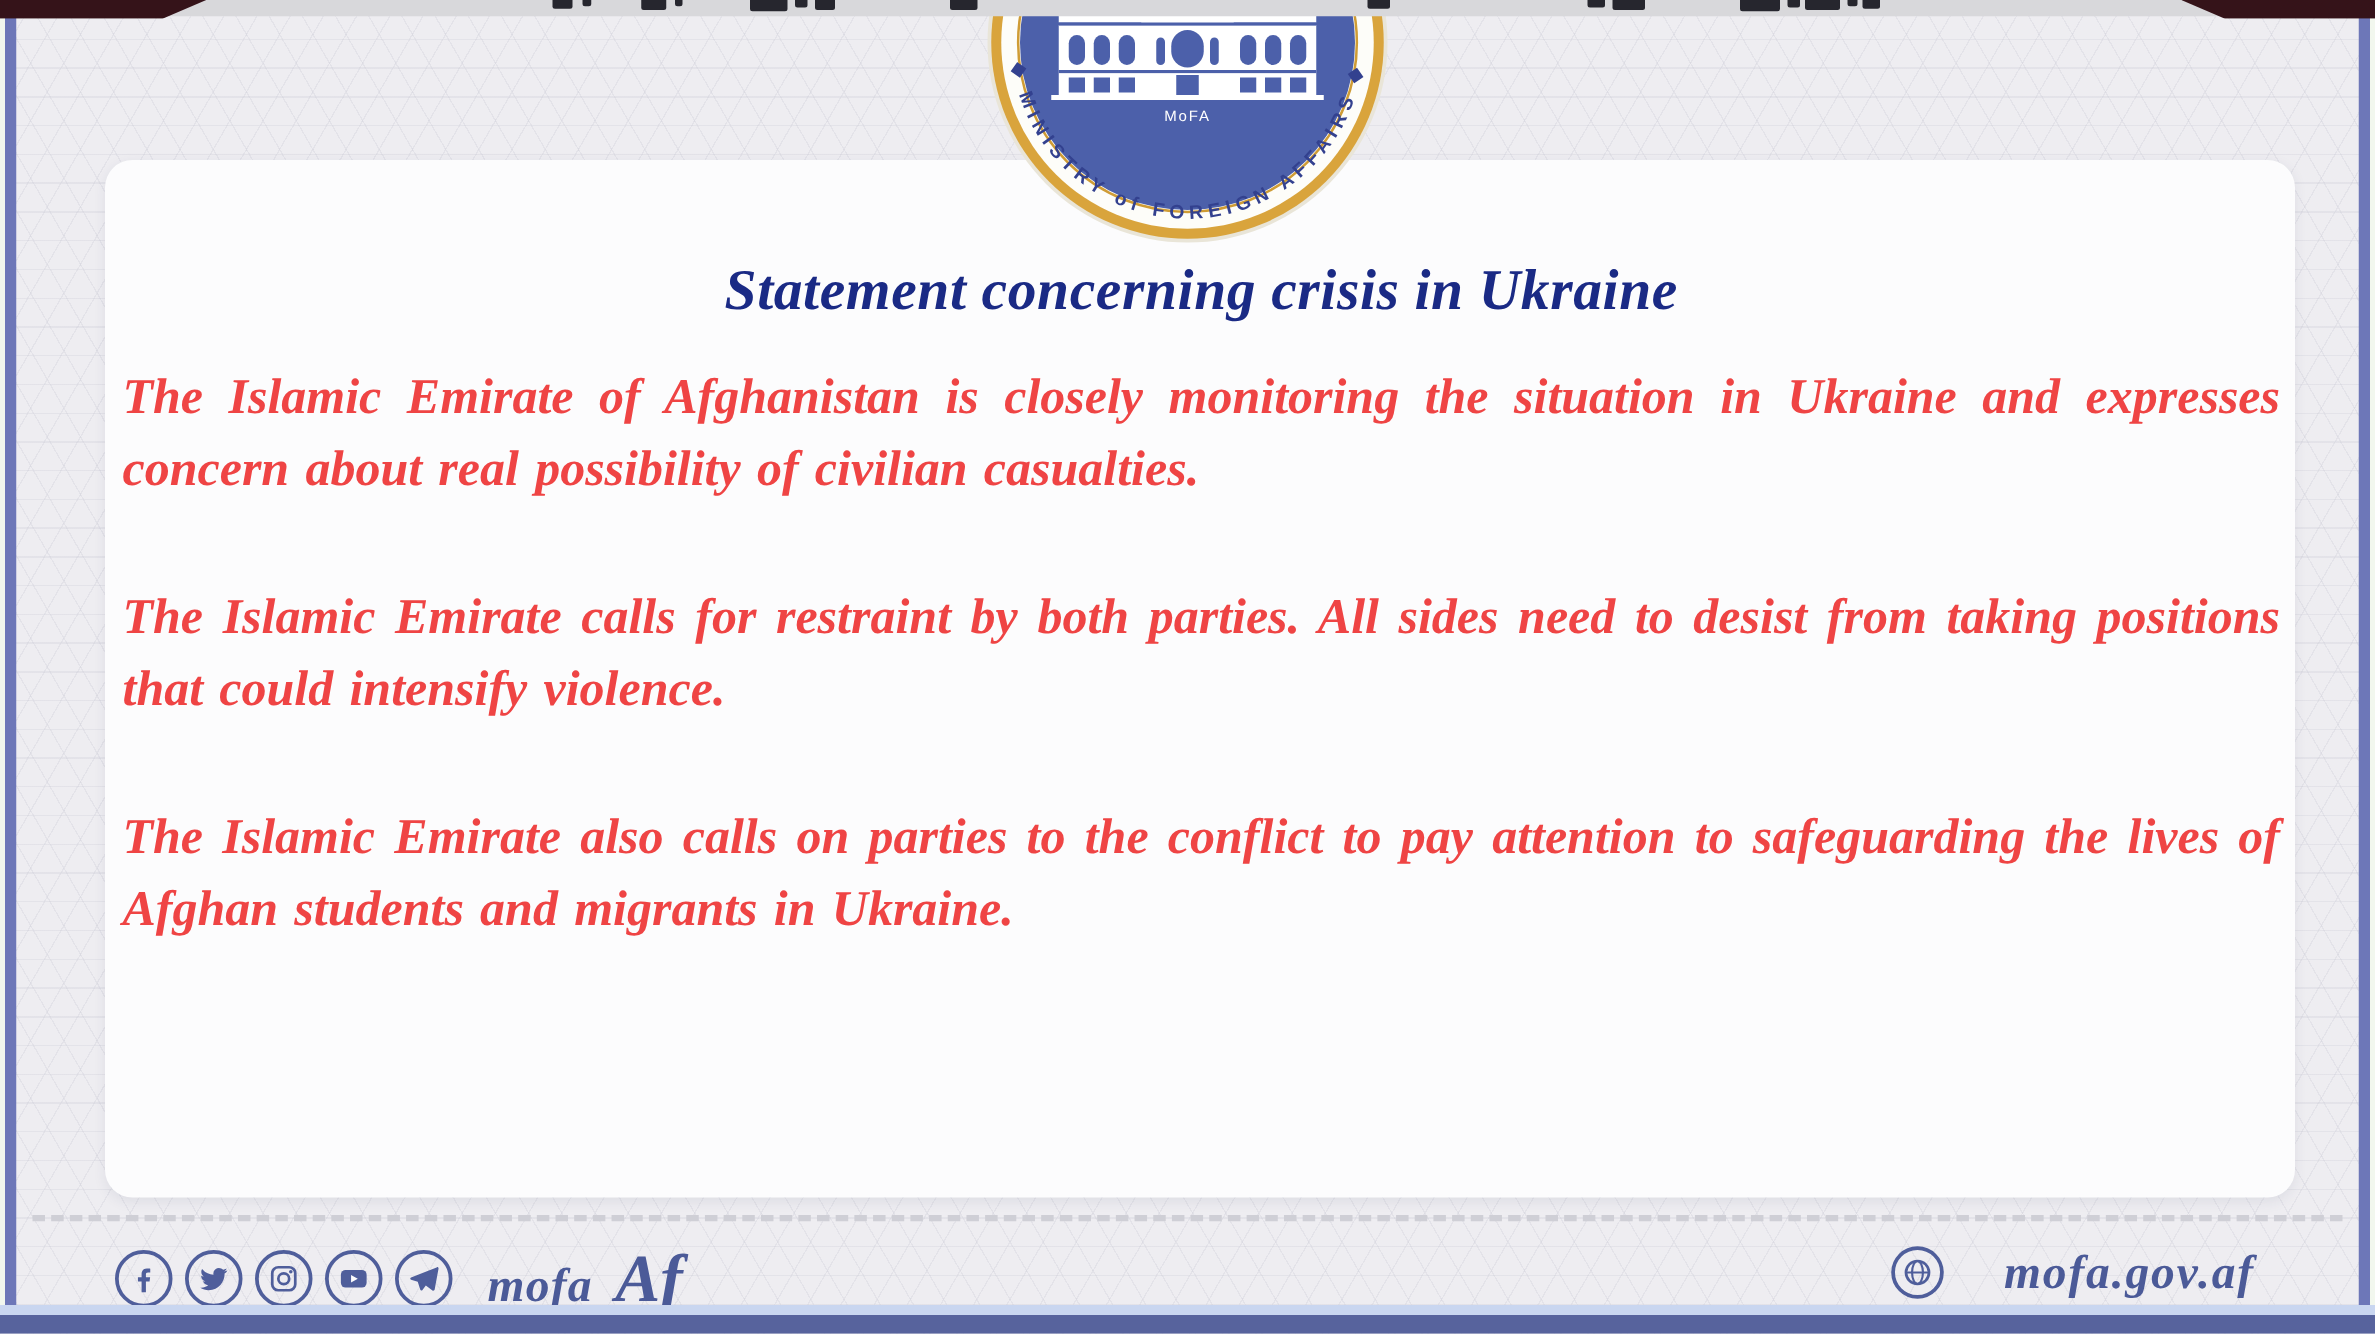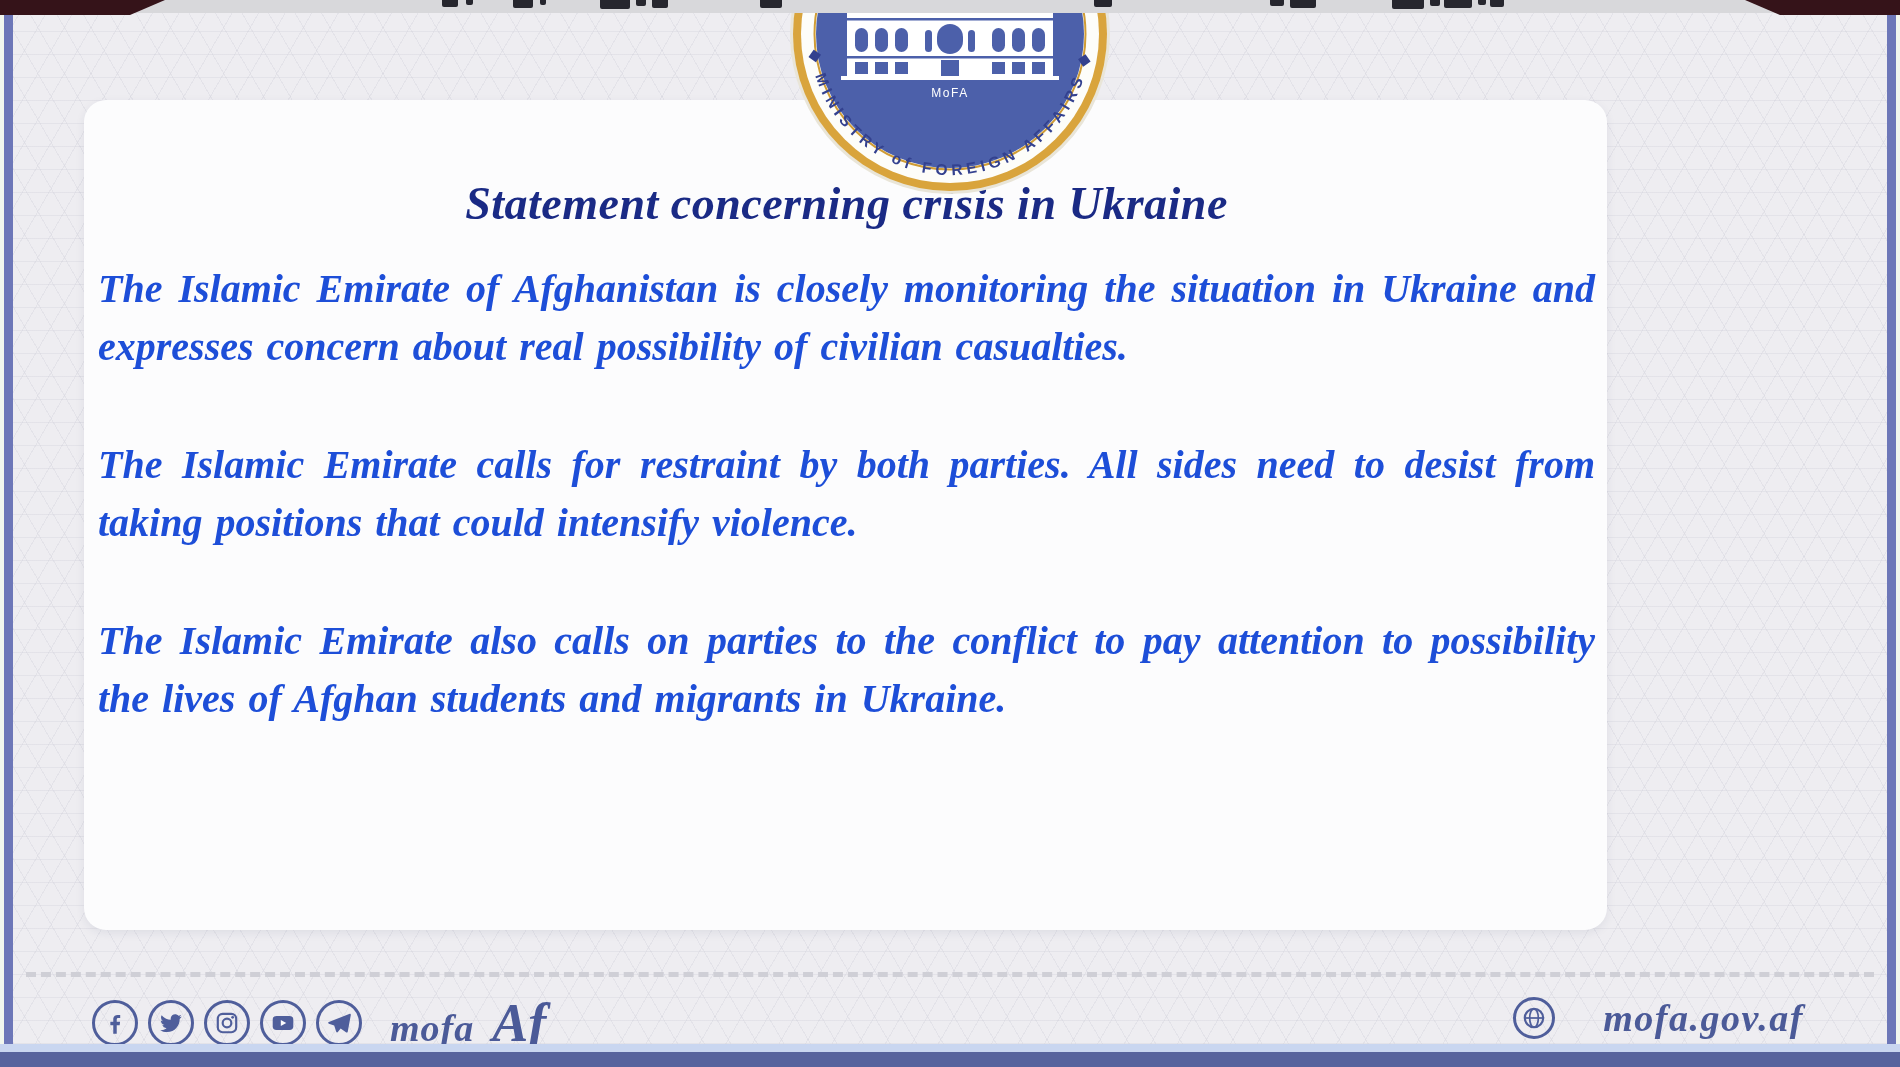--- a/index.html
+++ b/index.html
@@ -22,34 +22,34 @@
   .bottom-band{position:absolute;left:0;right:0;bottom:0;height:23px;z-index:8;
     background:linear-gradient(180deg,#c9d6f0 0 8px,#57639d 8px);}
   .top-strip{position:absolute;top:0;left:0;right:0;height:13px;background:#d8d8db;z-index:5;}
   .frag{position:absolute;top:0;background:#26262e;z-index:6;border-radius:0 0 2px 2px;}
   .ribbon{position:absolute;top:0;height:15px;background:#351319;z-index:7;}
   .ribbon.left {left:0;width:165px;clip-path:polygon(0 0,100% 0,calc(100% - 35px) 100%,0 100%);}
   .ribbon.right{right:0;width:155px;clip-path:polygon(0 0,100% 0,100% 100%,35px 100%);}
 
   
   .card{
-    position:absolute;left:84px;top:100px;width:1523px;height:830px;
+    position:absolute;left:84px;top:128px;width:1752px;height:830px;
     background:#fcfcfd;border-radius:22px;z-index:2;
     box-shadow:0 3px 10px rgba(40,50,90,.08);
   }
   .card-inner{padding:76px 12px 0 14px;}
   .title{
     margin:0 0 28px;text-align:center;
     font:italic 700 46px/56px "Liberation Serif",serif;
     color:#1a2a85;letter-spacing:.5px;
   }
   .para{
     margin:0 0 60px;
     font:italic 600 40px/58px "Liberation Serif",serif;
-    color:#1d4ed8;text-align:justify;text-align-last:left;word-spacing:3px;
+    color:#ef4444;text-align:justify;text-align-last:left;word-spacing:3px;
   }
 
   
   .seal{position:absolute;left:785px;top:0;z-index:3;}
 
   
   .footer-divider{position:absolute;left:26px;right:26px;top:972px;border-top:5px dashed #cfcfd6;z-index:2;}
   .social-row{position:absolute;left:92px;top:992px;display:flex;align-items:center;gap:10px;z-index:3;}
   .icon-circle{
     width:46px;height:46px;border:3px solid #4f5e9b;border-radius:50%;
@@ -92,21 +92,21 @@
 
   <div class="edge left"></div>
   <div class="edge right"></div>
   <div class="bottom-band"></div>
 
   <div class="card">
     <div class="card-inner">
       <h1 class="title">Statement concerning crisis in Ukraine</h1>
       <p class="para">The Islamic Emirate of Afghanistan is closely monitoring the situation in Ukraine and expresses concern about real possibility of civilian casualties.</p>
       <p class="para">The Islamic Emirate calls for restraint by both parties. All sides need to desist from taking positions that could intensify violence.</p>
-      <p class="para">The Islamic Emirate also calls on parties to the conflict to pay attention to possibility the lives of Afghan students and migrants in Ukraine.</p>
+      <p class="para">The Islamic Emirate also calls on parties to the conflict to pay attention to safeguarding the lives of Afghan students and migrants in Ukraine.</p>
     </div>
   </div>
 
   <svg class="seal" width="330" height="196" viewBox="0 0 330 196">
     <circle cx="165" cy="34" r="160" fill="#e9e5d8"></circle>
     <circle cx="165" cy="34" r="157" fill="#d9a43c"></circle>
     <circle cx="165" cy="34" r="149" fill="#fdfdf9"></circle>
     <circle cx="165" cy="34" r="134" fill="#4c60aa"></circle>
     <circle cx="165" cy="34" r="135.5" fill="none" stroke="#cf9c35" stroke-width="2"></circle>
     <path id="ringArc" d="M 24 34 A 141 141 0 0 0 306 34" fill="none"></path>

